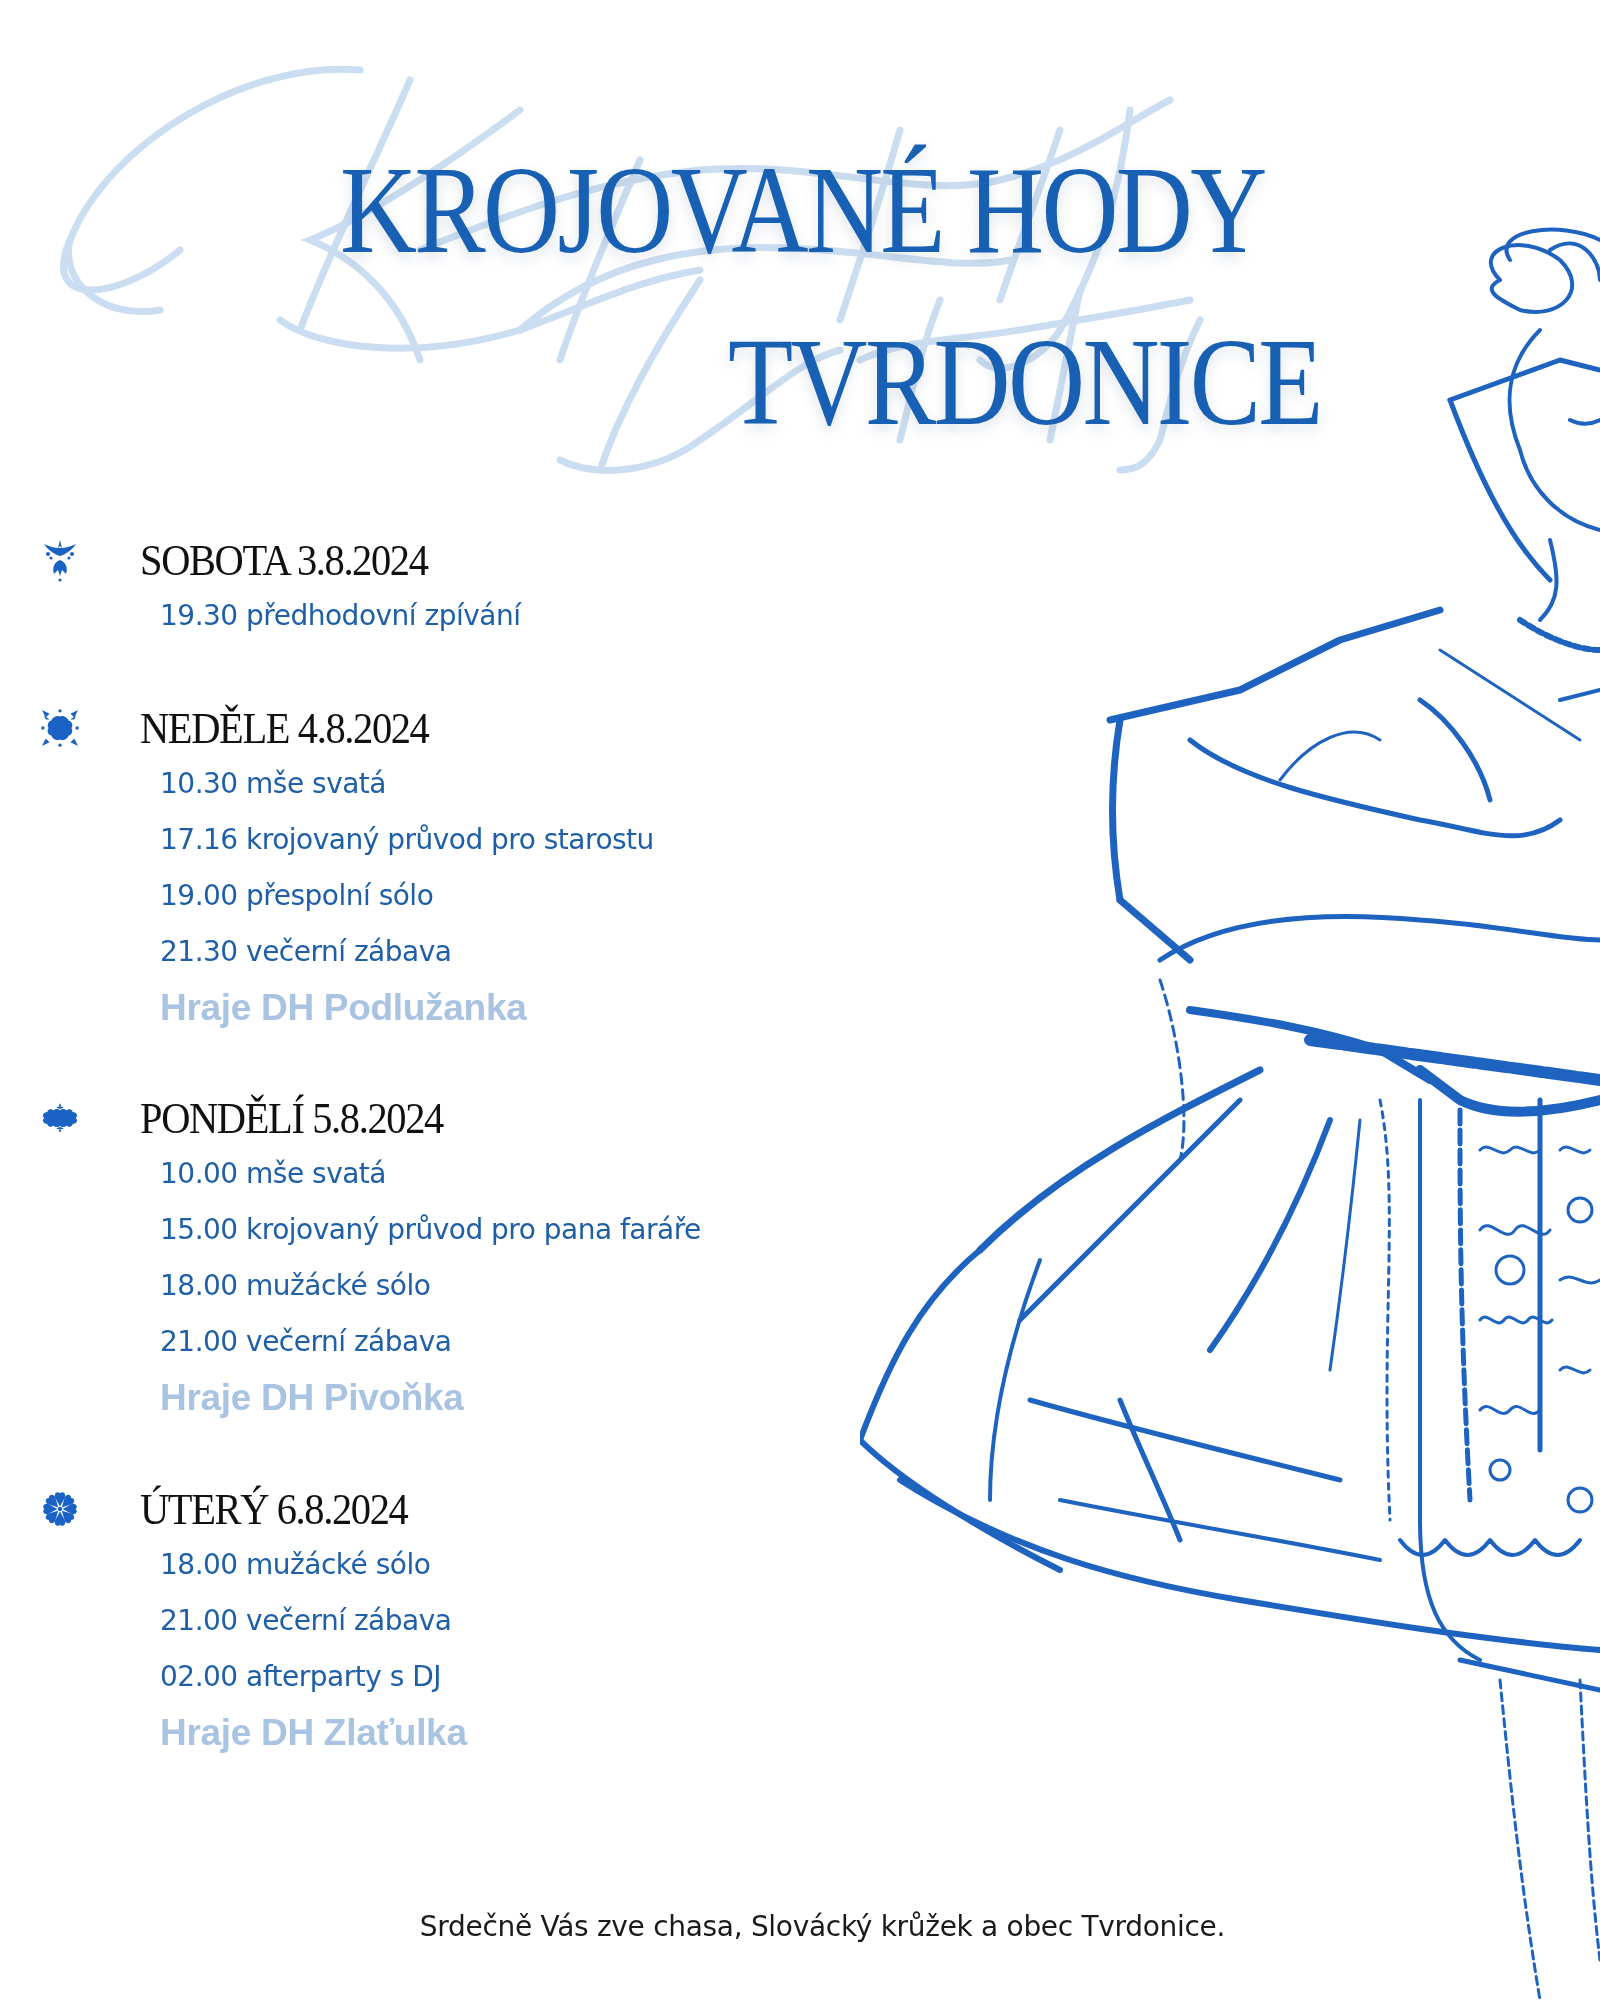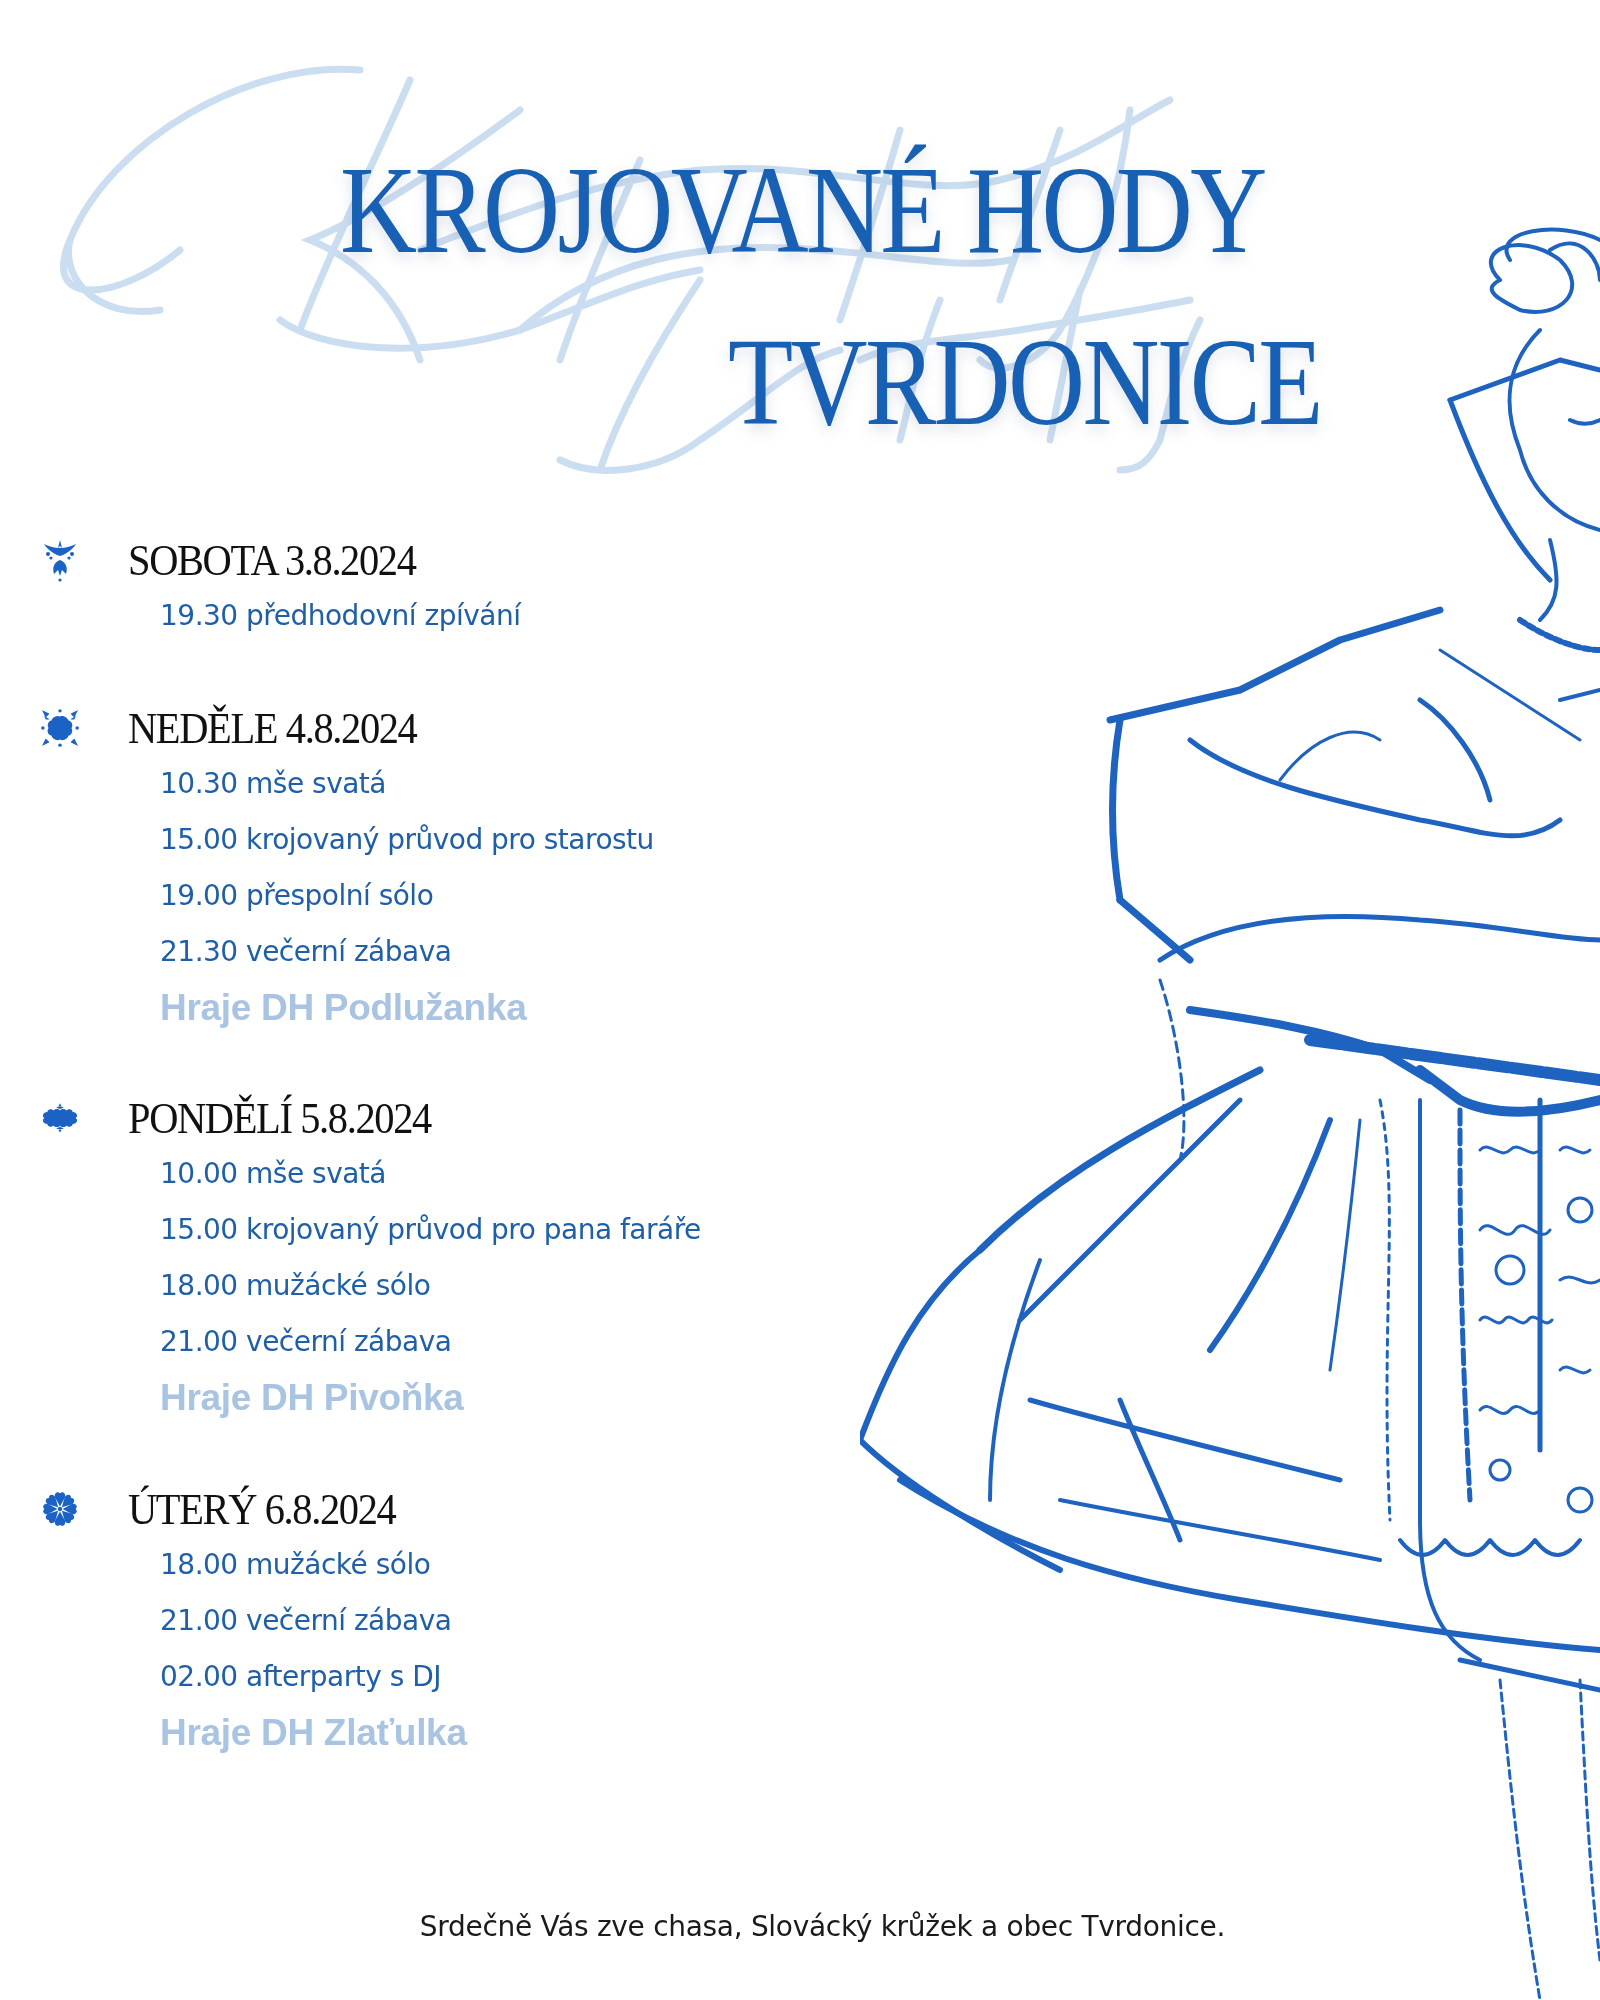--- a/index.html
+++ b/index.html
@@ -21,21 +21,21 @@
       white-space: nowrap;
       transform-origin: left top;
       text-shadow: 0 6px 14px rgba(120,140,170,0.25);
     }
     .title.line1 { left: 340px; top: 140px; font-size: 124px; transform: scaleX(0.86); }
     .title.line2 { left: 728px; top: 312px; font-size: 124px; transform: scaleX(0.86); }
 
     .sketch { position: absolute; left: 860px; top: 220px; width: 740px; height: 1780px; pointer-events: none; }
 
     .day { position: absolute; left: 40px; }
-    .day-head { display: flex; align-items: center; height: 56px; }
+    .day-head { display: flex; align-items: center; height: 56px; gap: 12px; }
     .day-icon { width: 40px; height: 44px; margin-right: 48px; display: flex; align-items: center; justify-content: center; }
     .day-title {
       font-family: "Liberation Serif", serif;
       font-size: 44px; color: #111111; letter-spacing: -1.5px;
       transform: scaleX(0.92); transform-origin: left center; white-space: nowrap;
     }
     .events { margin-left: 120px; }
     .event {
       font-family: "DejaVu Sans", sans-serif;
       font-size: 28px; color: #1f5fa8; line-height: 56px; height: 56px;
@@ -193,21 +193,21 @@
             <circle cx="21" cy="39" r="1.8"></circle>
         <circle cx="3" cy="21" r="1.8"></circle>
             <circle cx="39" cy="21" r="1.8"></circle>
       </g>
         </svg>
     </span>
     <span class="day-title">NEDĚLE 4.8.2024</span>
   </div>
   <div class="events">
     <div class="event">10.30 mše svatá</div>
-    <div class="event">15.00 krojovaný průvod pro starostu</div>
+    <div class="event">17.16 krojovaný průvod pro starostu</div>
     <div class="event">19.00 přespolní sólo</div>
     <div class="event">21.30 večerní zábava</div>
     <div class="band">Hraje DH Podlužanka</div>
   </div>
 </div>
 
 <div class="day" style="top:1090px;">
   <div class="day-head">
     <span class="day-icon">
       <svg width="54" height="44" viewBox="0 0 54 44">

